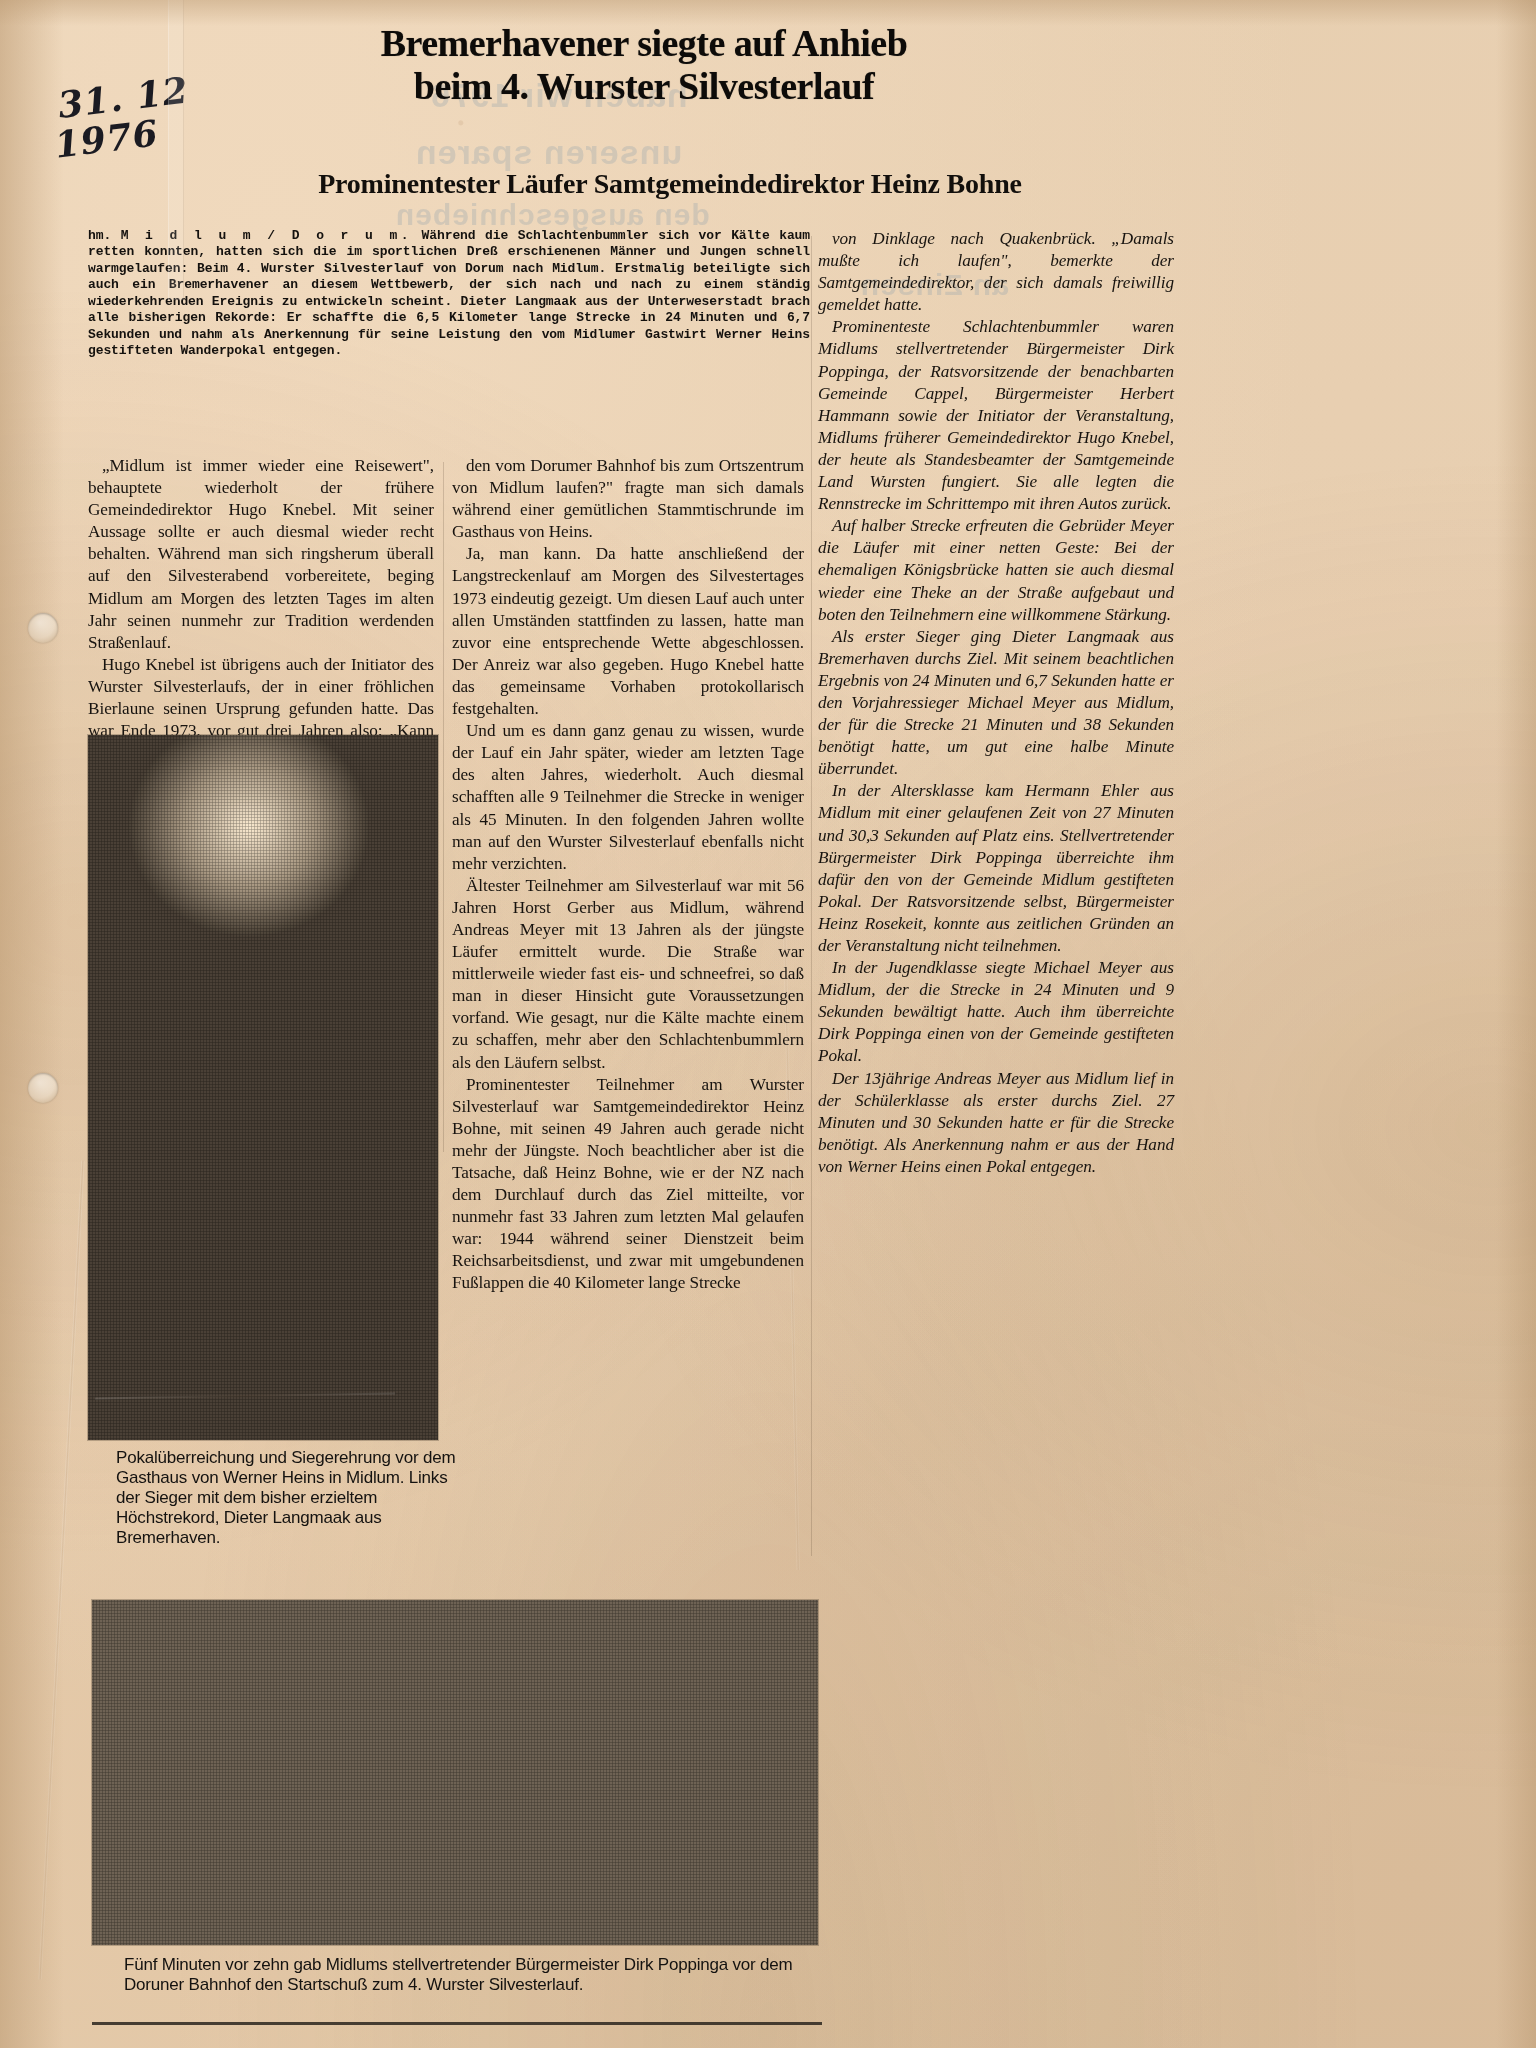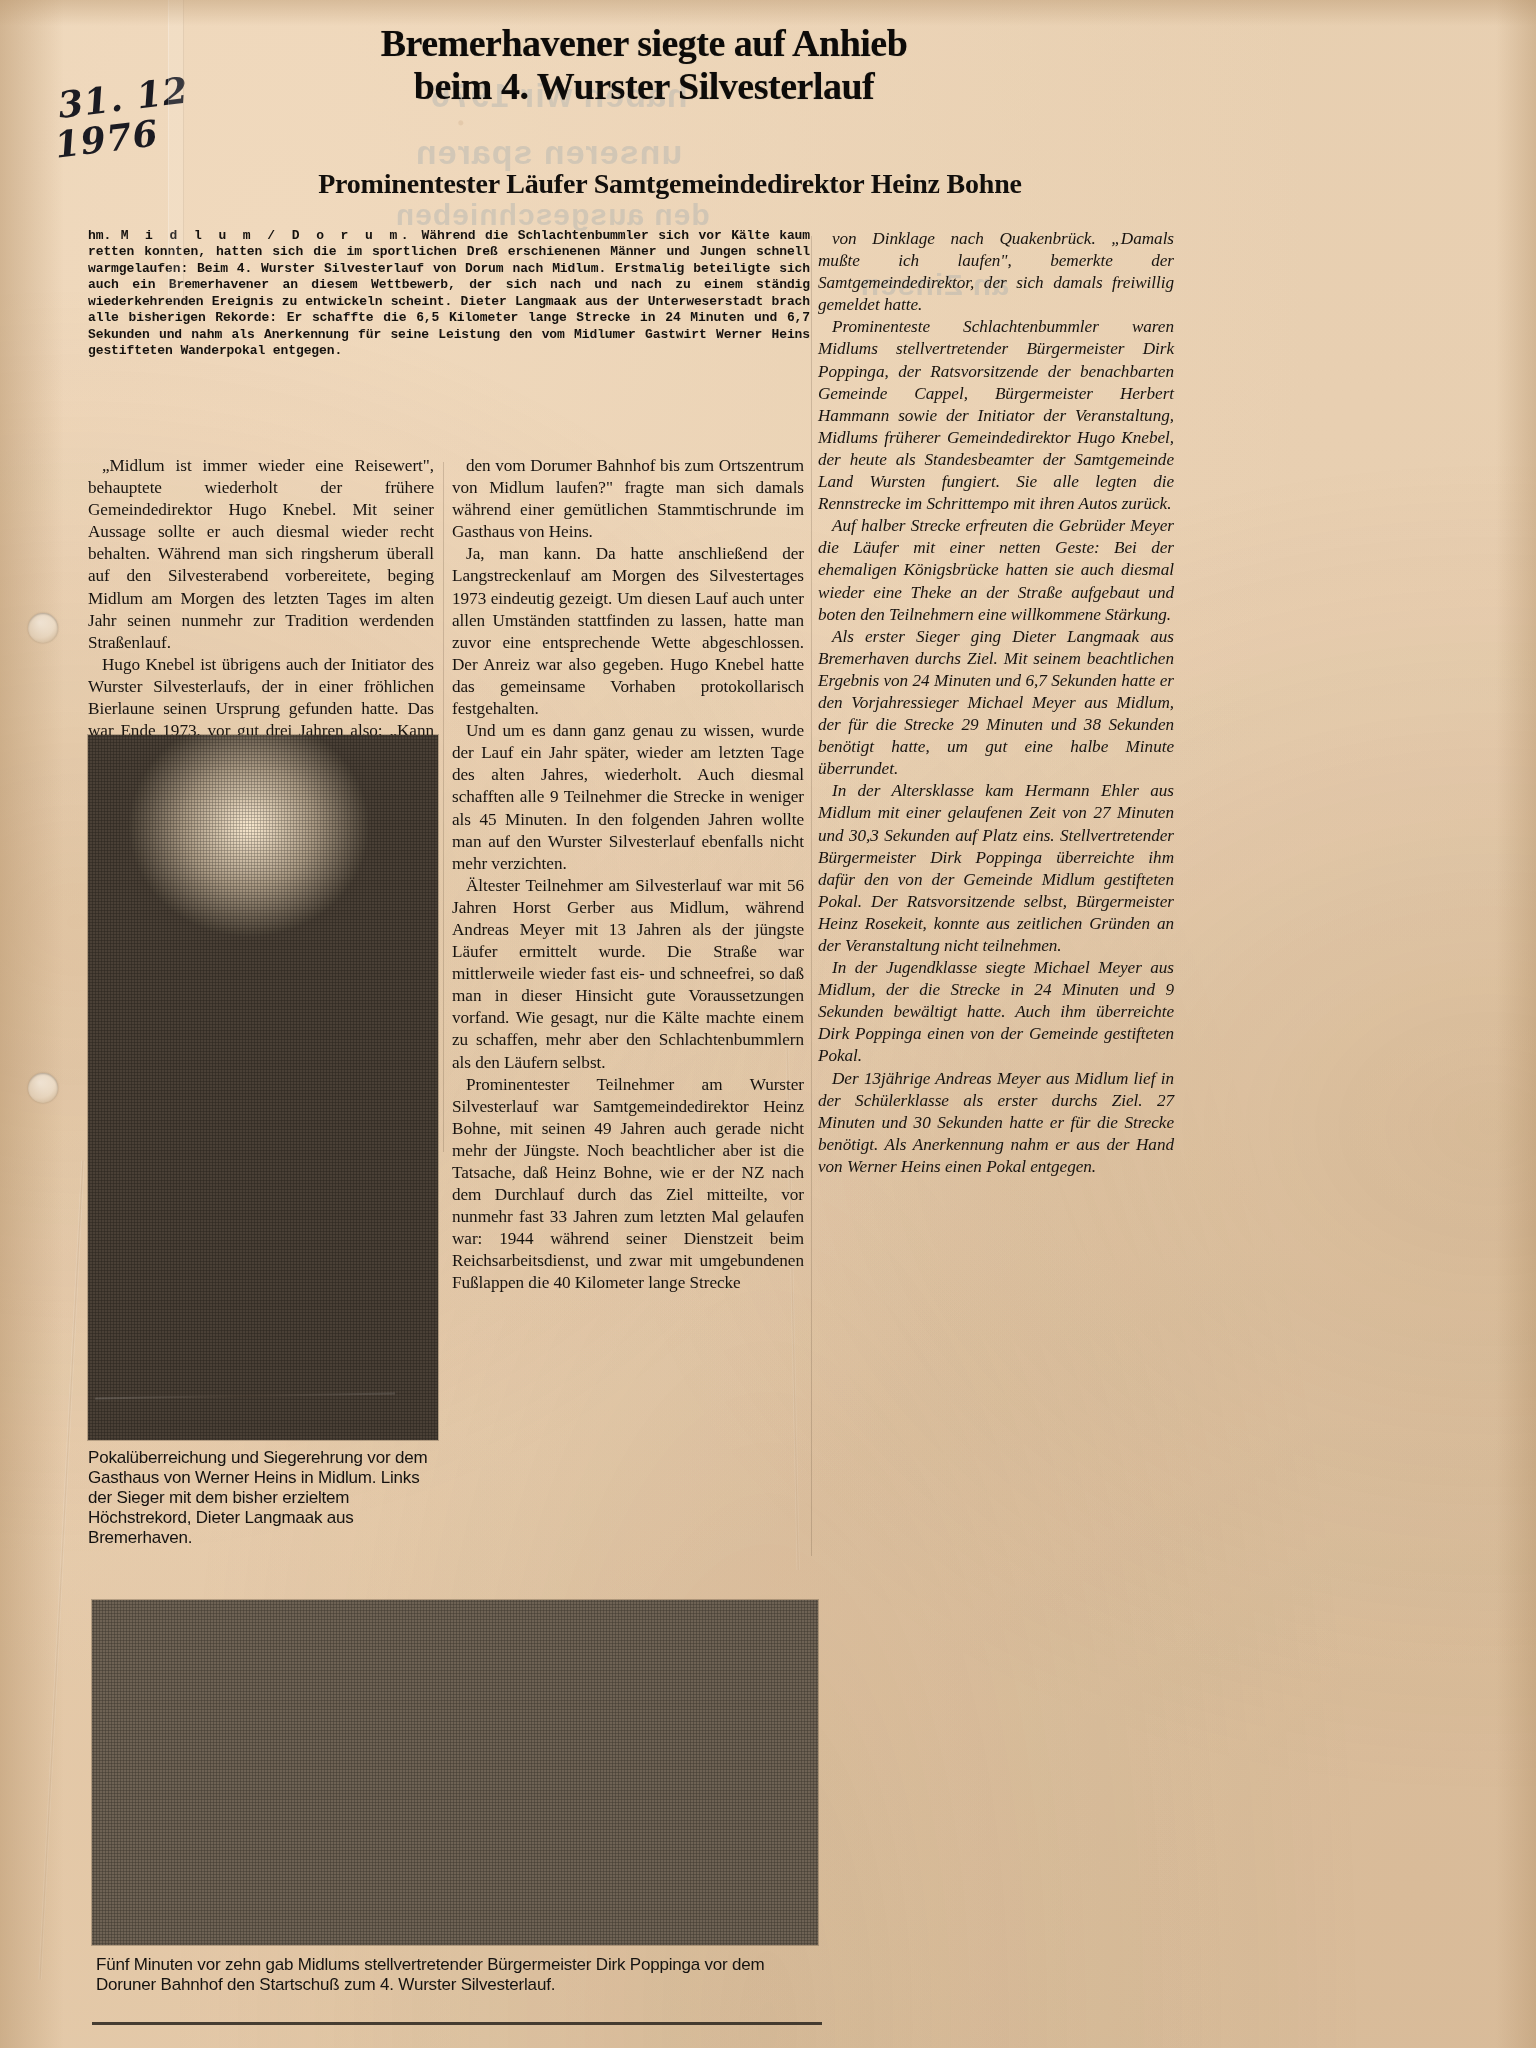--- a/index.html
+++ b/index.html
@@ -154,20 +154,21 @@
   }
   .p1scene { position:absolute; inset:0; overflow:hidden; }
 
   .capt {
     position:absolute;
     font-family: "Liberation Sans", "DejaVu Sans", sans-serif;
     font-size: 17px;
     line-height: 1.17;
     color:#141210;
     letter-spacing:-0.2px;
+    margin-left:28px;
   }
   #capt1 { left: 88px; top: 1448px; width: 352px; }
   #capt2 { left: 96px; top: 1955px; width: 726px; }
 
   .botrule { position:absolute; left:92px; top:2022px; width:730px; height:3px; background:#2a241d; opacity:.85;}
 
   
   .crease {
     position:absolute;
     background: linear-gradient(90deg, rgba(255,255,255,.35), rgba(120,90,60,.18), rgba(255,255,255,.3));
@@ -221,21 +222,21 @@
     <p>Ja, man kann. Da hatte anschließend der Langstreckenlauf am Morgen des Silvestertages 1973 eindeutig gezeigt. Um diesen Lauf auch unter allen Umständen stattfinden zu lassen, hatte man zuvor eine entsprechende Wette abgeschlossen. Der Anreiz war also gegeben. Hugo Knebel hatte das gemeinsame Vorhaben protokollarisch festgehalten.</p>
     <p>Und um es dann ganz genau zu wissen, wurde der Lauf ein Jahr später, wieder am letzten Tage des alten Jahres, wiederholt. Auch diesmal schafften alle 9 Teilnehmer die Strecke in weniger als 45 Minuten. In den folgenden Jahren wollte man auf den Wurster Silvesterlauf ebenfalls nicht mehr verzichten.</p>
     <p>Ältester Teilnehmer am Silvesterlauf war mit 56 Jahren Horst Gerber aus Midlum, während Andreas Meyer mit 13 Jahren als der jüngste Läufer ermittelt wurde. Die Straße war mittlerweile wieder fast eis- und schneefrei, so daß man in dieser Hinsicht gute Voraussetzungen vorfand. Wie gesagt, nur die Kälte machte einem zu schaffen, mehr aber den Schlachtenbummlern als den Läufern selbst.</p>
     <p>Prominentester Teilnehmer am Wurster Silvesterlauf war Samtgemeindedirektor Heinz Bohne, mit seinen 49 Jahren auch gerade nicht mehr der Jüngste. Noch beachtlicher aber ist die Tatsache, daß Heinz Bohne, wie er der NZ nach dem Durchlauf durch das Ziel mitteilte, vor nunmehr fast 33 Jahren zum letzten Mal gelaufen war: 1944 während seiner Dienstzeit beim Reichsarbeitsdienst, und zwar mit umgebundenen Fußlappen die 40 Kilometer lange Strecke</p>
   </div>
 
   <div class="col" id="col3">
     <p>von Dinklage nach Quakenbrück. „Damals mußte ich laufen", bemerkte der Samtgemeindedirektor, der sich damals freiwillig gemeldet hatte.</p>
     <p>Prominenteste Schlachtenbummler waren Midlums stellvertretender Bürgermeister Dirk Poppinga, der Ratsvorsitzende der benachbarten Gemeinde Cappel, Bürgermeister Herbert Hammann sowie der Initiator der Veranstaltung, Midlums früherer Gemeindedirektor Hugo Knebel, der heute als Standesbeamter der Samtgemeinde Land Wursten fungiert. Sie alle legten die Rennstrecke im Schrittempo mit ihren Autos zurück.</p>
     <p>Auf halber Strecke erfreuten die Gebrüder Meyer die Läufer mit einer netten Geste: Bei der ehemaligen Königsbrücke hatten sie auch diesmal wieder eine Theke an der Straße aufgebaut und boten den Teilnehmern eine willkommene Stärkung.</p>
-    <p>Als erster Sieger ging Dieter Langmaak aus Bremerhaven durchs Ziel. Mit seinem beachtlichen Ergebnis von 24 Minuten und 6,7 Sekunden hatte er den Vorjahressieger Michael Meyer aus Midlum, der für die Strecke 29 Minuten und 38 Sekunden benötigt hatte, um gut eine halbe Minute überrundet.</p>
+    <p>Als erster Sieger ging Dieter Langmaak aus Bremerhaven durchs Ziel. Mit seinem beachtlichen Ergebnis von 24 Minuten und 6,7 Sekunden hatte er den Vorjahressieger Michael Meyer aus Midlum, der für die Strecke 21 Minuten und 38 Sekunden benötigt hatte, um gut eine halbe Minute überrundet.</p>
     <p>In der Altersklasse kam Hermann Ehler aus Midlum mit einer gelaufenen Zeit von 27 Minuten und 30,3 Sekunden auf Platz eins. Stellvertretender Bürgermeister Dirk Poppinga überreichte ihm dafür den von der Gemeinde Midlum gestifteten Pokal. Der Ratsvorsitzende selbst, Bürgermeister Heinz Rosekeit, konnte aus zeitlichen Gründen an der Veranstaltung nicht teilnehmen.</p>
     <p>In der Jugendklasse siegte Michael Meyer aus Midlum, der die Strecke in 24 Minuten und 9 Sekunden bewältigt hatte. Auch ihm überreichte Dirk Poppinga einen von der Gemeinde gestifteten Pokal.</p>
     <p>Der 13jährige Andreas Meyer aus Midlum lief in der Schülerklasse als erster durchs Ziel. 27 Minuten und 30 Sekunden hatte er für die Strecke benötigt. Als Anerkennung nahm er aus der Hand von Werner Heins einen Pokal entgegen.</p>
   </div>
 
   <div class="photo" id="photo1">
     <div class="p1scene" style="
       background:
         radial-gradient(ellipse 120px 110px at 46% 13%, #e8dccb 0%, #9e907f 55%, #4a4138 100%),
         radial-gradient(ellipse 95px 95px at 80% 20%, #cdbfae 0%, #6b6154 60%, #2e2820 100%),

